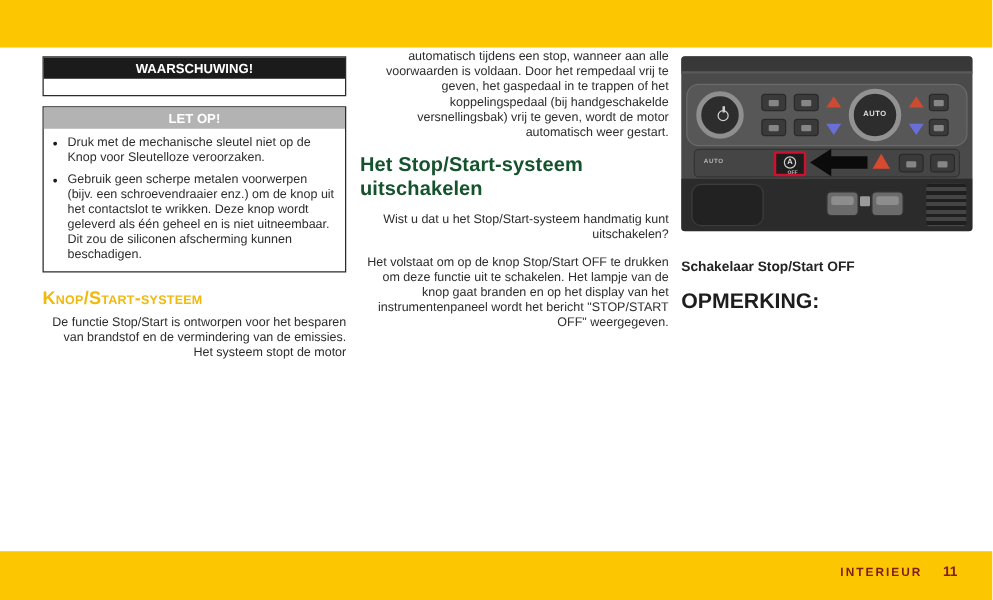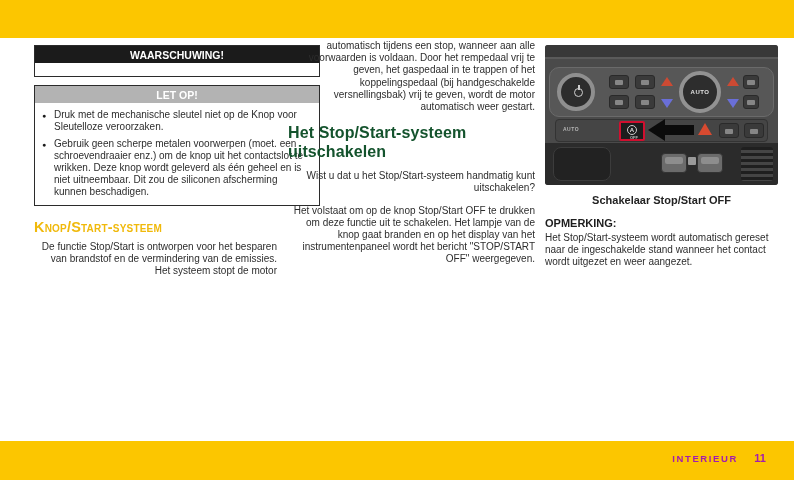--- a/index.html
+++ b/index.html
@@ -4,30 +4,30 @@
 <style>
   html,body{margin:0;padding:0;}
   body{
     width:794px;height:480px;position:relative;overflow:hidden;
     background:#ffffff;color:#2d2d2d;
     font-family:"Liberation Sans", sans-serif;
   }
   .accent-bar{position:absolute;left:0;width:794px;background:var(--accent-yellow,#FCC600);}
   .accent-bar.top{top:0;height:38px;}
   .accent-bar.bottom{top:441px;height:39px;box-sizing:border-box;
-    text-align:right;padding:7px 28px 0 0;color:#a21caf;}
+    text-align:right;padding:7px 28px 0 0;color:#7f1d1d;}
   .footer-section{font-size:9.5px;font-weight:bold;letter-spacing:1.6px;}
   .footer-page{font-size:11px;font-weight:bold;margin-left:12px;letter-spacing:0;}
 
   .col{position:absolute;}
   .col-left{left:34px;top:45px;width:243px;}
   .col-mid{left:288px;top:40px;width:247px;}
   .col-right{left:545px;top:45px;width:233px;}
 
-  .alert-box{border:1px solid #2b2b2b;box-sizing:border-box;width:286px;}
+  .alert-box{border:1px solid #2b2b2b;box-sizing:border-box;width:243px;}
   .alert-box + .alert-box{margin-top:8px;}
   .alert-head{color:#fff;text-align:center;font-weight:bold;font-size:10.5px;padding:3px 0 2px 0;}
   .warn-head{background:var(--warning-header-bg,#1B1B1B);}
   .caution-head{background:var(--caution-header-bg,#B3B3B3);}
   .alert-body{padding:6px 8px 7px 7px;font-size:10px;line-height:12px;}
   .intro-line{margin:0 0 5px 0;padding-left:12px;}
   ul.bullets{margin:0;padding:0;list-style:none;}
   ul.bullets li{position:relative;padding-left:12px;margin:0 0 5px 0;}
   ul.bullets li:last-child{margin-bottom:0;}
   ul.bullets li::before{content:"\25CF";position:absolute;left:0;top:1px;font-size:7px;color:#1b1b1b;}
@@ -71,42 +71,42 @@
     border-left:7px solid transparent;border-right:7px solid transparent;border-bottom:12px solid #d84a30;}
   .ph-bottom{left:0;top:98px;width:233px;height:42px;background:#2b2b2b;}
   .ph-lowpanel{left:8px;top:102px;width:58px;height:34px;background:#222;border:1px solid #3c3c3c;border-radius:8px;}
   .win-switch{width:26px;height:20px;top:108px;background:#6b6b6b;border-radius:4px;border:1px solid #333;}
   .win-switch::after{content:"";position:absolute;left:3px;top:3px;width:18px;height:7px;background:#8d8d8d;border-radius:2px;}
   .win-switch.s1{left:116px;} .win-switch.s2{left:152px;}
   .win-icon{left:143px;top:112px;width:8px;height:8px;background:#9a9a9a;border-radius:1px;}
   .vent-grille{left:196px;top:102px;width:32px;height:34px;border-radius:3px;
     background:repeating-linear-gradient(180deg,#1f1f1f 0 3px,#454545 3px 6px);}
 
-  .caption{text-align:center;font-weight:bold;font-size:11px;color:#232323;margin-top:9px;}
-  .note-label{font-weight:bold;font-size:11px;color:#1d1d1d;margin-top:11px;}
+  .caption{font-weight:bold;font-size:11px;color:#232323;margin-top:23px;}
+  .note-label{font-weight:bold;font-size:17px;color:#1d1d1d;margin-top:11px;}
   .note-text{font-size:10px;line-height:12.2px;margin-top:3px;}
 </style>
 </head>
 <body>
 
 <div class="accent-bar top"></div>
 
 <div class="col col-left">
   <div class="alert-box">
     <div class="alert-head warn-head">WAARSCHUWING!</div>
     <div class="alert-body">
     </div>
   </div>
 
   <div class="alert-box">
     <div class="alert-head caution-head">LET OP!</div>
     <div class="alert-body">
       <ul class="bullets">
           <li>Druk met de mechanische sleutel niet op de Knop voor Sleutelloze veroorzaken.</li>
-          <li>Gebruik geen scherpe metalen voorwerpen (moet. een schroevendraaier enz.) om de knop uit het contactslot te wrikken. Deze knop wordt geleverd als één geheel en is niet uitneembaar. Dit zou de siliconen afscherming kunnen beschadigen.</li>
+          <li>Gebruik geen scherpe metalen voorwerpen (bijv. een schroevendraaier enz.) om de knop uit het contactslot te wrikken. Deze knop wordt geleverd als één geheel en is niet uitneembaar. Dit zou de siliconen afscherming kunnen beschadigen.</li>
         </ul>
     </div>
   </div>
 
   <h3 class="section-heading">Knop/Start-systeem</h3>
   <p class="body-p">De functie Stop/Start is ontworpen voor het besparen van brandstof en de vermindering van de emissies. Het systeem stopt de motor</p>
 </div>
 
 <div class="col col-mid">
   <p class="body-p">automatisch tijdens een stop, wanneer aan alle voorwaarden is voldaan. Door het rempedaal vrij te geven, het gaspedaal in te trappen of het koppelingspedaal (bij handgeschakelde versnellingsbak) vrij te geven, wordt de motor automatisch weer gestart.</p>
@@ -161,19 +161,18 @@
     <div class="ph-bottom"></div>
     <div class="ph-lowpanel"></div>
     <div class="win-switch s1"></div>
     <div class="win-switch s2"></div>
     <div class="win-icon"></div>
     <div class="vent-grille"></div>
   </div>
 
   <div class="caption">Schakelaar Stop/Start OFF</div>
   <div class="note-label">OPMERKING:</div>
-  <p class="note-text">Het Stop/Start-systeem wordt automatisch gereset naar de ingeschakelde stand wanneer het contact wordt uitgezet en weer aangezet.</p>
 </div>
 
 <div class="accent-bar bottom">
   <span class="footer-section">INTERIEUR</span>
   <span class="footer-page">11</span>
 </div>
 
 </body></html>

